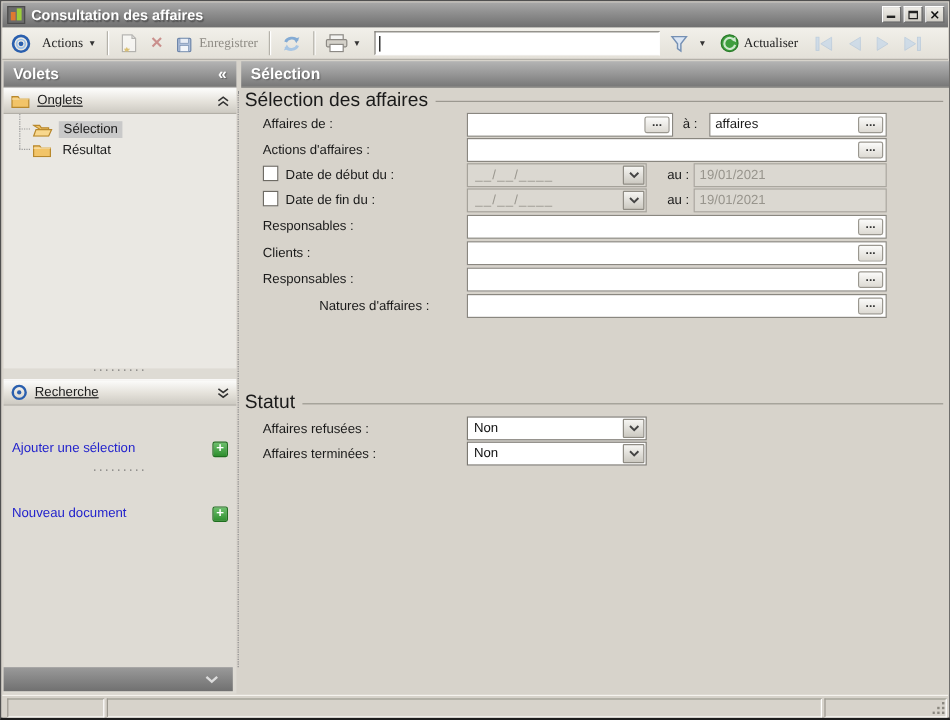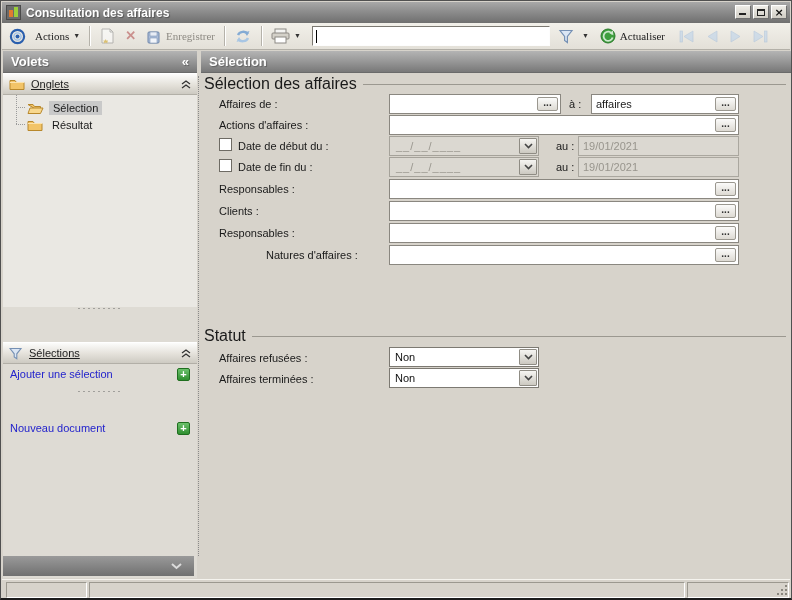--- a/index.html
+++ b/index.html
@@ -265,35 +265,36 @@
               <path d="M1 2.5 h5 l1.5 2 h7.5 v7 h-14 z" fill="#f2c468" stroke="#b8882c"></path>
               <path d="M1 4.5 h14" stroke="#fbe3ae" stroke-width="1"></path>
             </svg>
           </span>
         <span class="tree-label">Résultat</span>
       </div>
     </div>
 
     <div class="dots-row" style="top:253px;">·········</div>
 
-
-    <div class="sec-hdr" style="position:absolute; top:291px; left:0; right:0;">
-      <span>
-          <svg width="14" height="13">
-            <path d="M1 1.5 h11 l-4.2 5.3 v5 l-2.6 -1.8 v-3.2 z" fill="#dbe6f4" stroke="#7590b4" stroke-width="1.1"></path>
-          </svg>
-        </span>
-      <span>Sélections</span>
+    <div class="sec-hdr" style="position:absolute; top:265px; left:0; right:0;">
+      <span>
+          <svg width="14" height="14">
+            <circle cx="7" cy="7" r="5.4" fill="none" stroke="#2a5fae" stroke-width="2"></circle>
+            <circle cx="7" cy="7" r="1.8" fill="#2a5fae"></circle>
+          </svg>
+        </span>
+      <span>Recherche</span>
       <span class="spring"></span>
       <span>
           <svg width="10" height="9">
-            <path d="M1 4 L5 1 L9 4 M1 8 L5 5 L9 8" fill="none" stroke="#333" stroke-width="1.3"></path>
-          </svg>
-        </span>
-    </div>
+            <path d="M1 1 L5 4 L9 1 M1 5 L5 8 L9 5" fill="none" stroke="#333" stroke-width="1.3"></path>
+          </svg>
+        </span>
+    </div>
+
 
     <div class="side-link-row" style="top:317px;">
       <span class="side-link">Ajouter une sélection</span>
       <span class="spring"></span>
       <span class="plus-btn">+</span>
     </div>
 
     <div class="dots-row" style="top:336px;">·········</div>
 
 

